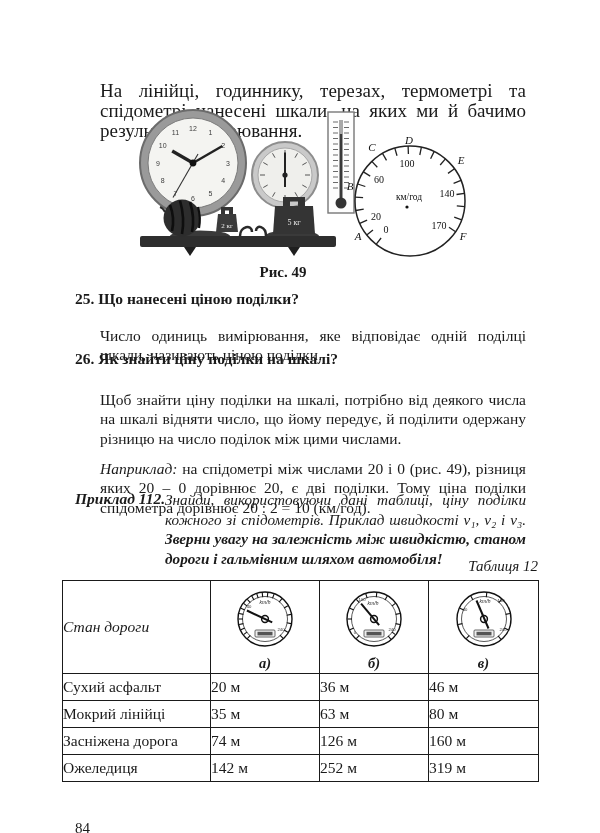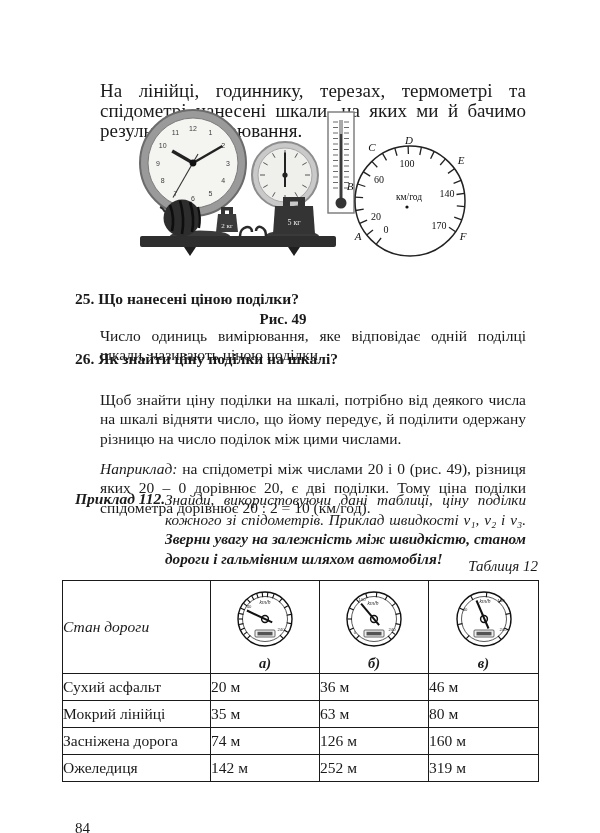--- a/index.html
+++ b/index.html
@@ -9,21 +9,21 @@
     color:#1a1a1a;
   }
   .page { position:relative; width:600px; height:833px; overflow:hidden; background:#fff; }
 
   .intro { position:absolute; left:100px; top:62px; width:426px;
     font-size:19px; line-height:20px; text-align:justify; }
 
   .figure { position:absolute; left:130px; top:104px; width:346px; height:160px; }
   .fig-abs { position:absolute; }
   .fig-caption { position:absolute; left:173px; top:264px; width:220px;
-    text-align:center; font-weight:bold; font-size:15px;margin-top:47px; }
+    text-align:center; font-weight:bold; font-size:15px; }
 
   .q-head { position:absolute; left:75px; width:451px; font-weight:bold; font-size:15.5px; }
   .q-body { position:absolute; left:100px; width:426px; font-size:15.5px;
     line-height:19.5px; text-align:justify; }
   .top-290 { top:290px; } .top-310 { top:310px; }
   .top-355 { top:350px; } .top-374 { top:374px; } .top-433 { top:443px; }
   .note-lead { font-style:italic; }
 
   .ex-label { position:absolute; left:75px; top:490px; font-weight:bold;
     font-style:italic; font-size:15.5px; }

